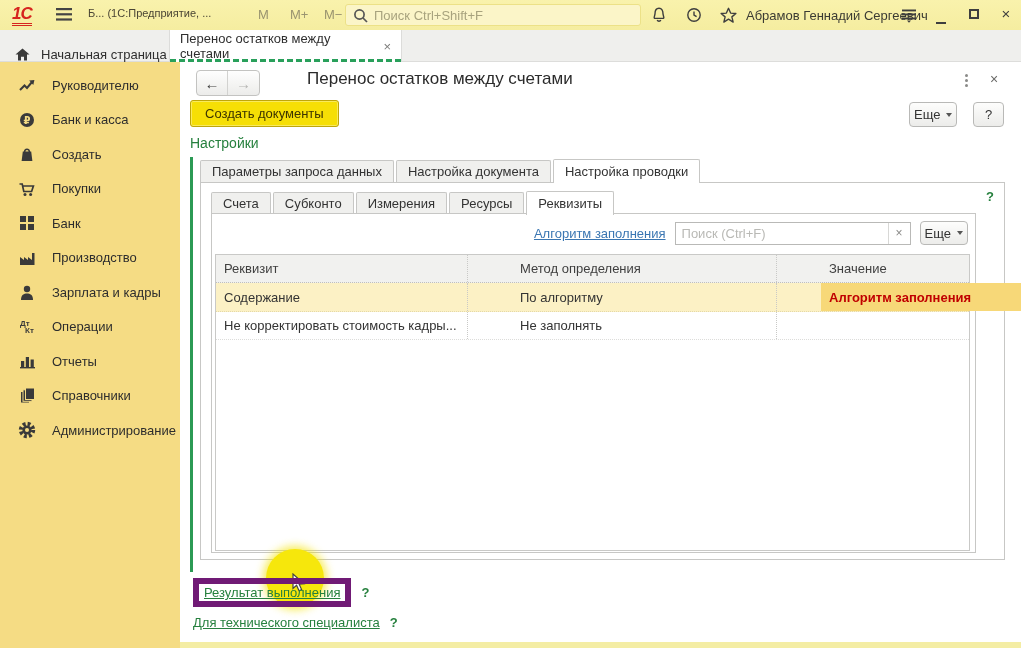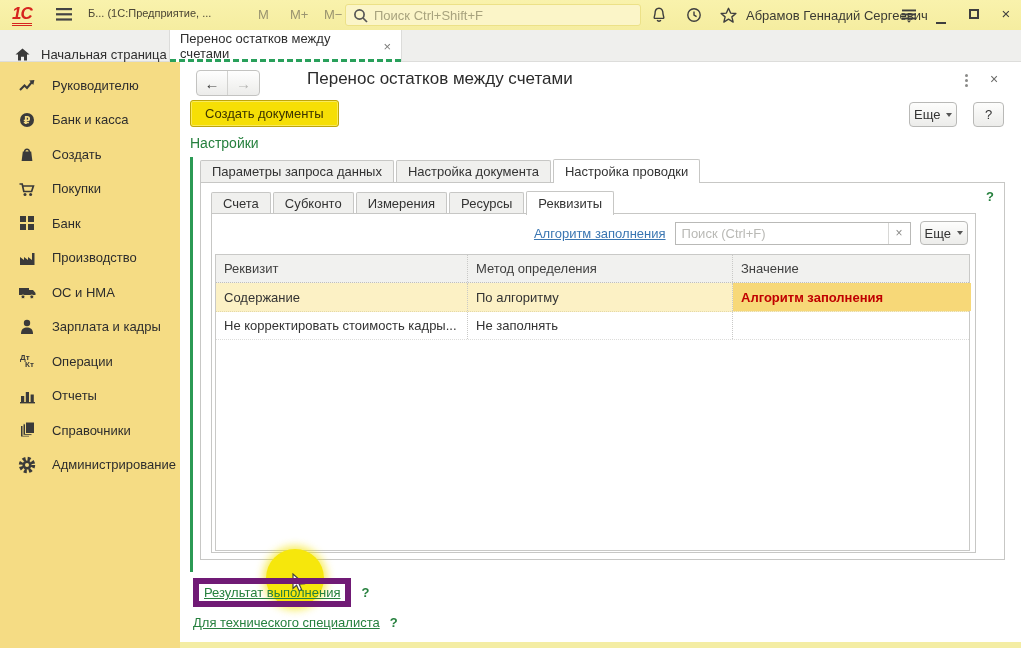--- a/index.html
+++ b/index.html
@@ -95,21 +95,21 @@
   .link-blue { color:#3a76b2; text-decoration:underline; }
   .searchwrap { display:flex; align-items:stretch; border:1px solid #b9b9b7; height:23px; background:#fff; }
   .searchwrap input { border:none; outline:none; width:212px; padding:0 6px; font:inherit; color:#333; }
   .searchwrap input::placeholder { color:#b9b9b5; }
   .search-clear { width:22px; border-left:1px solid #d8d8d6; color:#8a8a88; display:flex;
                   align-items:center; justify-content:center; font-size:12px; }
   .more-small { height:24px; }
 
   .table { position:absolute; left:3px; top:40px; width:755px; height:297px;
            border:1px solid #c9c9c7; background:#fff; }
-  .trow { display:grid; grid-template-columns:252px 265px 238px; }
+  .trow { display:grid; grid-template-columns:252px 265px 238px;gap:44px; }
   .trow .cell { padding:0 8px; display:flex; align-items:center; border-right:1px dotted #c9c9c7;
                 white-space:nowrap; overflow:hidden; }
   .trow .cell:last-child { border-right:none; }
   .thead { height:28px; background:#f1f1ef; border-bottom:1px dotted #bfbfbd; color:#3f3f3f; }
   .tr1 { height:29px; background:#fcf1c5; border-bottom:1px dotted #e4d9a8; }
   .tr1 .cell.value { background:#f7d878; color:#c00000; font-weight:bold; }
   .tr2 { height:28px; border-bottom:1px dotted #dcdcda; }
 
   .link-green { color:#26803e; text-decoration:underline; }
   .result-row { position:absolute; left:13px; top:516px; display:flex; align-items:center; z-index:60; }
@@ -252,31 +252,20 @@
         </span>
       <span>Банк</span>
     </div>
     <div class="side-item">
       <span class="ic">
           <svg width="18" height="16" viewBox="0 0 18 16">
             <path d="M2,15 V7 L6,10 V7 L10,10 V7 L14,10 V3 H16.5 V15 Z" fill="#3a3a3a"></path>
           </svg>
         </span>
       <span>Производство</span>
-    </div>
-    <div class="side-item">
-      <span class="ic">
-          <svg width="19" height="16" viewBox="0 0 19 16">
-            <rect x="1" y="4" width="10" height="7" fill="#3a3a3a"></rect>
-            <path d="M11,6 H15 L17.5,9 V11 H11 Z" fill="#3a3a3a"></path>
-            <circle cx="5" cy="12.8" r="1.9" fill="#3a3a3a" stroke="#f5dc84" stroke-width="0.8"></circle>
-            <circle cx="13.8" cy="12.8" r="1.9" fill="#3a3a3a" stroke="#f5dc84" stroke-width="0.8"></circle>
-          </svg>
-        </span>
-      <span>ОС и НМА</span>
     </div>
     <div class="side-item">
       <span class="ic">
           <svg width="18" height="17" viewBox="0 0 18 17">
             <circle cx="9" cy="5" r="3.2" fill="#3a3a3a"></circle>
             <path d="M3,16 C3,10.8 6,9.6 9,9.6 C12,9.6 15,10.8 15,16 Z" fill="#3a3a3a"></path>
           </svg>
         </span>
       <span>Зарплата и кадры</span>
     </div>

